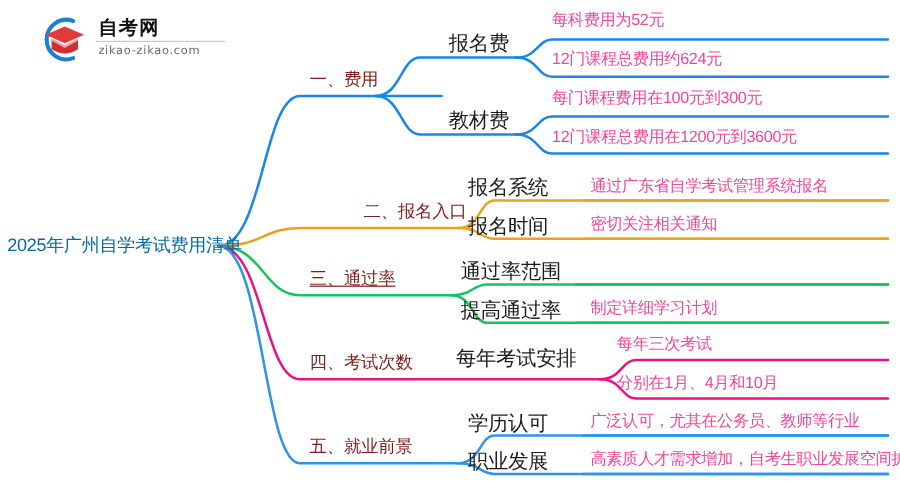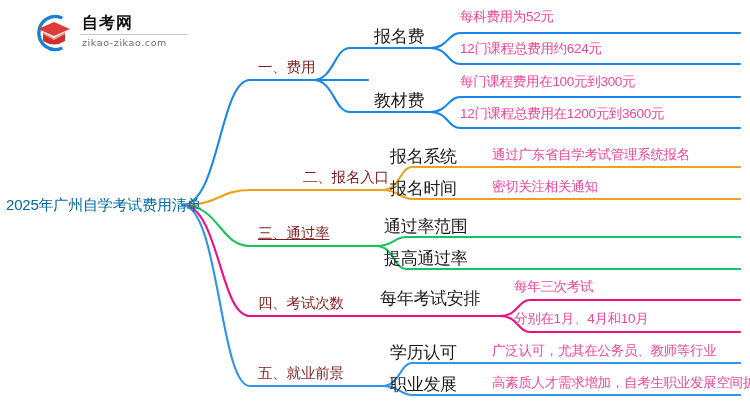--- a/index.html
+++ b/index.html
@@ -164,20 +164,21 @@
   <div class="node node-l2" style="left:390px; top:376px;text-align:right;">职业发展</div>
 
   <div class="node node-l3" style="left:460px; top:10px;">每科费用为52元</div>
   <div class="node node-l3" style="left:460px; top:42px;">12门课程总费用约624元</div>
   <div class="node node-l3" style="left:460px; top:75px;">每门课程费用在100元到300元</div>
   <div class="node node-l3" style="left:460px; top:107px;">12门课程总费用在1200元到3600元</div>
 
   <div class="node node-l3" style="left:492px; top:148px;">通过广东省自学考试管理系统报名</div>
   <div class="node node-l3" style="left:492px; top:180px;">密切关注相关通知</div>
 
+  <div class="node node-l3" style="left:492px; top:250px;">制定详细学习计划</div>
 
   <div class="node node-l3" style="left:514px; top:280px;">每年三次考试</div>
   <div class="node node-l3" style="left:514px; top:312px;">分别在1月、4月和10月</div>
 
   <div class="node node-l3" style="left:492px; top:344px;">广泛认可，尤其在公务员、教师等行业</div>
   <div class="node node-l3" style="left:492px; top:376px;">高素质人才需求增加，自考生职业发展空间扩大</div>
 
 </div>
 
 </body></html>

